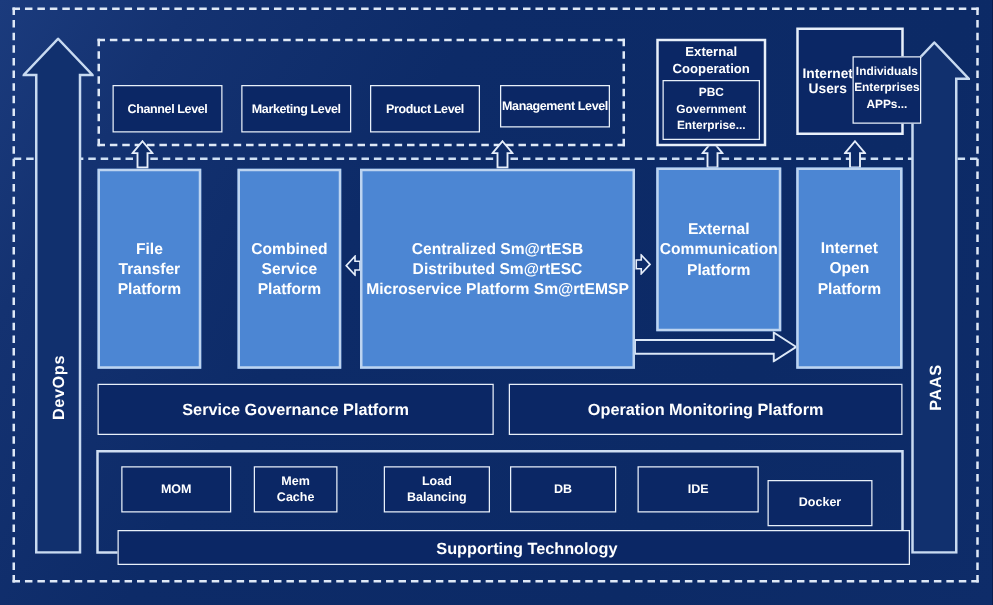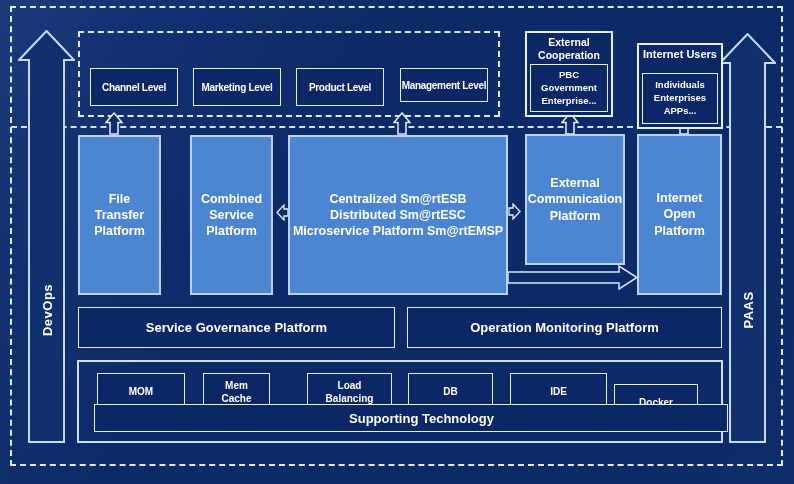--- a/index.html
+++ b/index.html
@@ -93,21 +93,21 @@
 
   <div class="abs darkbox" style="left:525px;top:31px;width:88px;height:86px;flex-direction:column;justify-content:flex-start;padding:3px;">
     <div class="cap pre">External
 Cooperation</div>
     <div class="darkbox thinborder small-t pre" style="margin-top:2px;width:76px;height:46px;">
       <span class="pre">PBC Government
 Enterprise...</span>
     </div>
   </div>
 
-  <div class="abs darkbox" style="left:637px;top:43px;width:86px;height:86px;flex-direction:column;justify-content:flex-start;padding:3px;">
+  <div class="abs darkbox" style="left:637px;top:22px;width:86px;height:86px;flex-direction:row;justify-content:flex-start;padding:3px;">
     <div class="cap-b">Internet Users</div>
     <div class="darkbox thinborder small-t pre" style="margin-top:13px;width:74px;height:52px;">
       <span class="pre">Individuals
 Enterprises
 APPs...</span>
     </div>
   </div>
 
   <div class="abs platform plat-t pre" style="left:78px;top:135px;width:83px;height:160px;">File
 Transfer
@@ -136,17 +136,17 @@
 
   <div class="abs darkbox thinborder tech-t pre" style="left:97px;top:373px;width:88px;height:37px;">MOM</div>
   <div class="abs darkbox thinborder tech-t pre" style="left:203px;top:373px;width:67px;height:37px;">Mem
 Cache</div>
   <div class="abs darkbox thinborder tech-t pre" style="left:307px;top:373px;width:85px;height:37px;">Load
 Balancing</div>
   <div class="abs darkbox thinborder tech-t pre" style="left:408px;top:373px;width:85px;height:37px;">DB</div>
   <div class="abs darkbox thinborder tech-t pre" style="left:510px;top:373px;width:97px;height:37px;">IDE</div>
   <div class="abs darkbox thinborder tech-t pre" style="left:614px;top:384px;width:84px;height:37px;">Docker</div>
 
-  <div class="abs darkbox thinborder sup-t" style="left:94px;top:404px;width:634px;height:28px;padding-left:21px;">
+  <div class="abs darkbox thinborder sup-t" style="left:94px;top:424px;width:634px;height:28px;padding-left:21px;">
     <span>Supporting Technology</span>
   </div>
 
 </div>
 
 </body></html>

